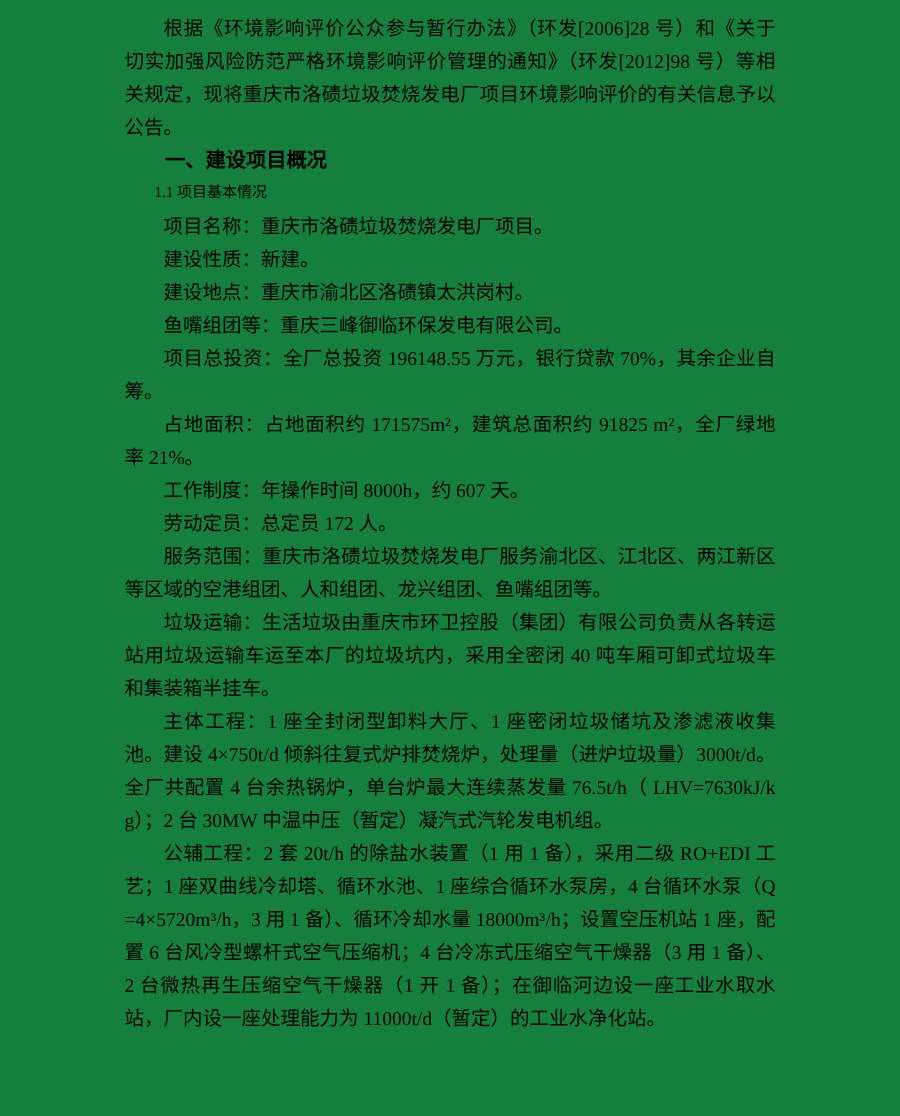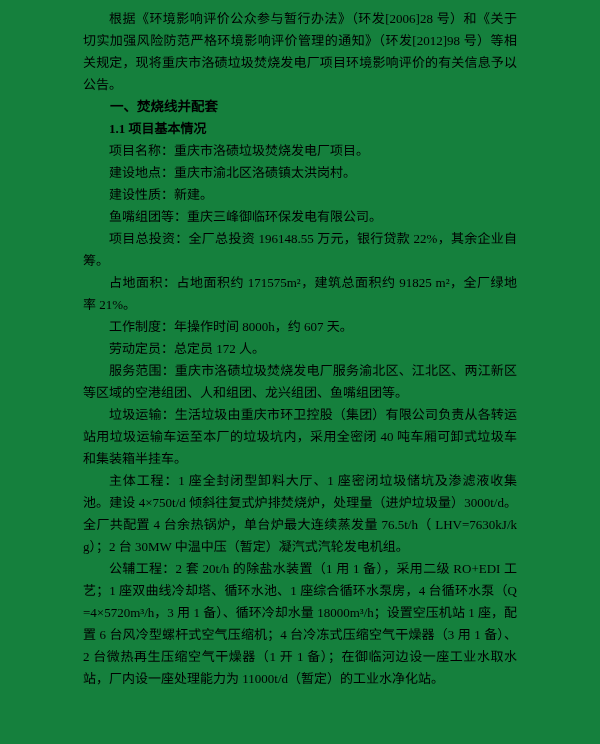--- a/index.html
+++ b/index.html
@@ -31,44 +31,44 @@
   .heading-1 {
     margin: 21px 0 0 0;
     font-size: 13.5px;
     font-weight: bold;
     text-align: left;
     text-indent: 0;
     line-height: 22px;
   }
   .heading-2 {
     margin: 13px 0 15px 0;
-    font-size: 13px;
-    font-weight: bold;
+    font-size: 10px;
+    font-weight: normal;
     text-align: left;
     text-indent: 0;
     line-height: 22px;
   }
 </style>
 </head>
 <body>
 
 <div class="page">
   <div class="content">
 
     <p>根据《环境影响评价公众参与暂行办法》（环发[2006]28 号）和《关于切实加强风险防范严格环境影响评价管理的通知》（环发[2012]98 号）等相关规定，现将重庆市洛碛垃圾焚烧发电厂项目环境影响评价的有关信息予以公告。</p>
 
-    <p class="heading-1">一、焚烧线并配套</p>
+    <p class="heading-1">一、建设项目概况</p>
 
     <p class="heading-2">1.1 项目基本情况</p>
 
     <p>项目名称：重庆市洛碛垃圾焚烧发电厂项目。</p>
+    <p>建设性质：新建。</p>
     <p>建设地点：重庆市渝北区洛碛镇太洪岗村。</p>
-    <p>建设性质：新建。</p>
     <p>鱼嘴组团等：重庆三峰御临环保发电有限公司。</p>
-    <p>项目总投资：全厂总投资 196148.55 万元，银行贷款 22%，其余企业自筹。</p>
+    <p>项目总投资：全厂总投资 196148.55 万元，银行贷款 70%，其余企业自筹。</p>
     <p>占地面积：占地面积约 171575m²，建筑总面积约 91825 m²，全厂绿地率 21%。</p>
     <p>工作制度：年操作时间 8000h，约 607 天。</p>
     <p>劳动定员：总定员 172 人。</p>
     <p>服务范围：重庆市洛碛垃圾焚烧发电厂服务渝北区、江北区、两江新区等区域的空港组团、人和组团、龙兴组团、鱼嘴组团等。</p>
     <p>垃圾运输：生活垃圾由重庆市环卫控股（集团）有限公司负责从各转运站用垃圾运输车运至本厂的垃圾坑内，采用全密闭 40 吨车厢可卸式垃圾车和集装箱半挂车。</p>
     <p>主体工程：1 座全封闭型卸料大厅、1 座密闭垃圾储坑及渗滤液收集池。建设 4×750t/d 倾斜往复式炉排焚烧炉，处理量（进炉垃圾量）3000t/d。全厂共配置 4 台余热锅炉，单台炉最大连续蒸发量 76.5t/h（ LHV=7630kJ/kg）；2 台 30MW 中温中压（暂定）凝汽式汽轮发电机组。</p>
     <p>公辅工程：2 套 20t/h 的除盐水装置（1 用 1 备），采用二级 RO+EDI 工艺；1 座双曲线冷却塔、循环水池、1 座综合循环水泵房，4 台循环水泵（Q=4×5720m³/h，3 用 1 备）、循环冷却水量 18000m³/h；设置空压机站 1 座，配置 6 台风冷型螺杆式空气压缩机；4 台冷冻式压缩空气干燥器（3 用 1 备）、2 台微热再生压缩空气干燥器（1 开 1 备）；在御临河边设一座工业水取水站，厂内设一座处理能力为 11000t/d（暂定）的工业水净化站。</p>
 
   </div>
 </div>

